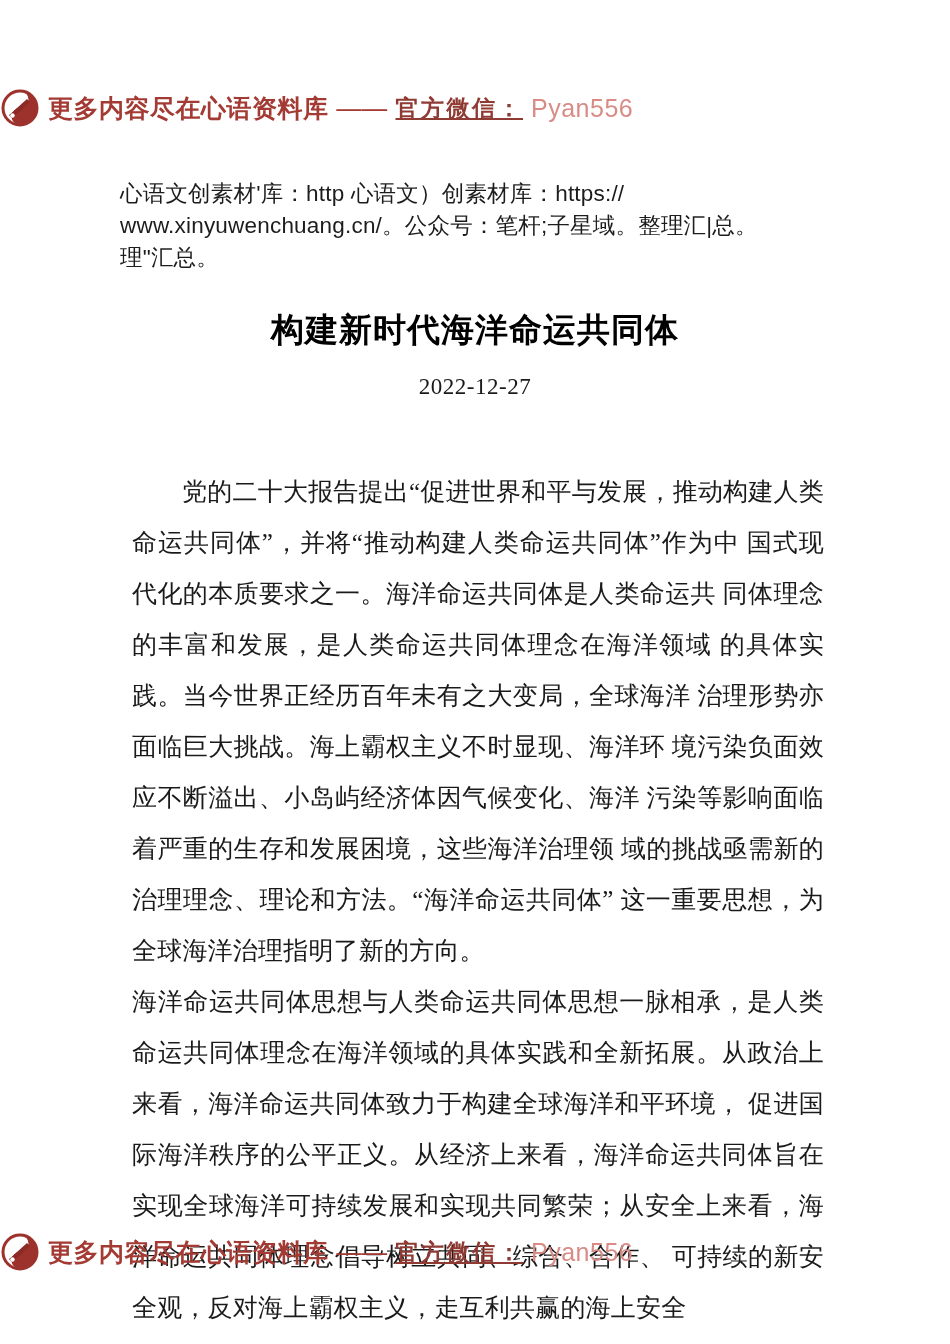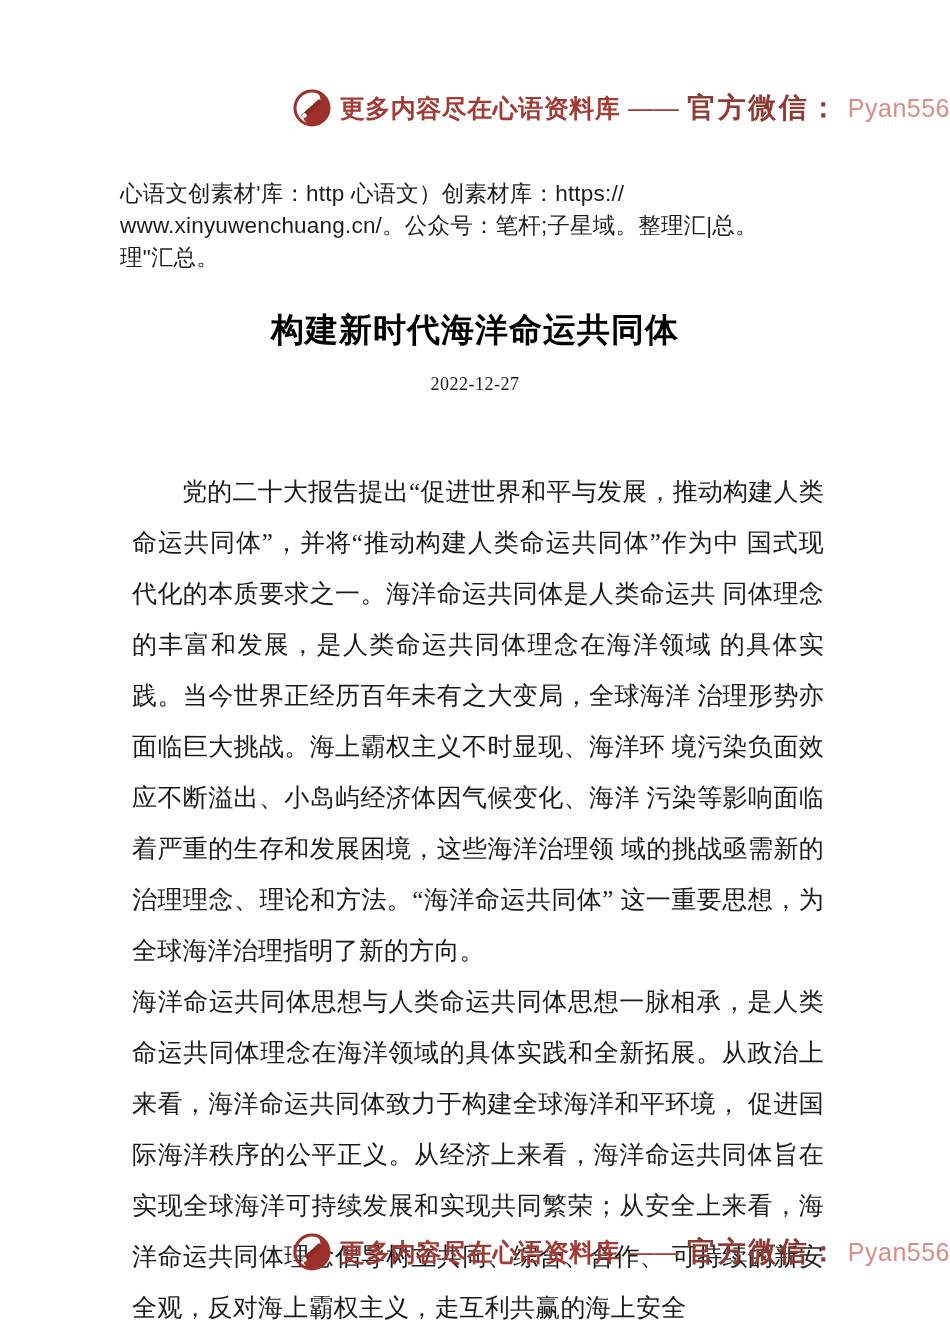--- a/index.html
+++ b/index.html
@@ -23,21 +23,21 @@
     height: 1344px;
   }
 
   
   .wm-banner {
     position: absolute;
     left: 0;
     width: 950px;
     display: flex;
     align-items: center;
-    justify-content: flex-end;
+    justify-content: flex-start;
     gap: 8px;
     white-space: nowrap;
   }
   .wm-header { top: 88px; }
   .wm-footer { top: 1232px; }
 
   .wm-logo {
     width: 40px;
     height: 40px;
     flex: 0 0 40px;
@@ -49,23 +49,24 @@
   .wm-cn {
     font-family: "Liberation Serif", "DejaVu Serif", serif;
     font-weight: bold;
     font-size: 25px;
     letter-spacing: 0.5px;
     color: #a33a33;
   }
   .wm-cn2 {
     font-family: "Liberation Serif", "DejaVu Serif", serif;
     font-weight: bold;
-    font-size: 28px;
+    font-size: 23px;
     letter-spacing: 2.5px;
     color: #8f3b34;
+    text-decoration: underline;
   }
   .wm-code {
     font-family: "Liberation Sans", "DejaVu Sans", sans-serif;
     font-size: 25px;
     color: #d98b86;
     letter-spacing: 0.5px;
   }
 
   
   .src-block {
@@ -95,21 +96,21 @@
     letter-spacing: 1px;
   }
 
   .doc-date {
     position: absolute;
     left: 0;
     top: 374px;
     width: 950px;
     text-align: center;
     font-family: "Liberation Serif", "DejaVu Serif", serif;
-    font-size: 18px;
+    font-size: 23px;
     color: #1a1a1a;
     letter-spacing: 0.5px;
   }
 
   
   .body-wrap {
     position: absolute;
     left: 132px;
     top: 466px;
     width: 692px;

